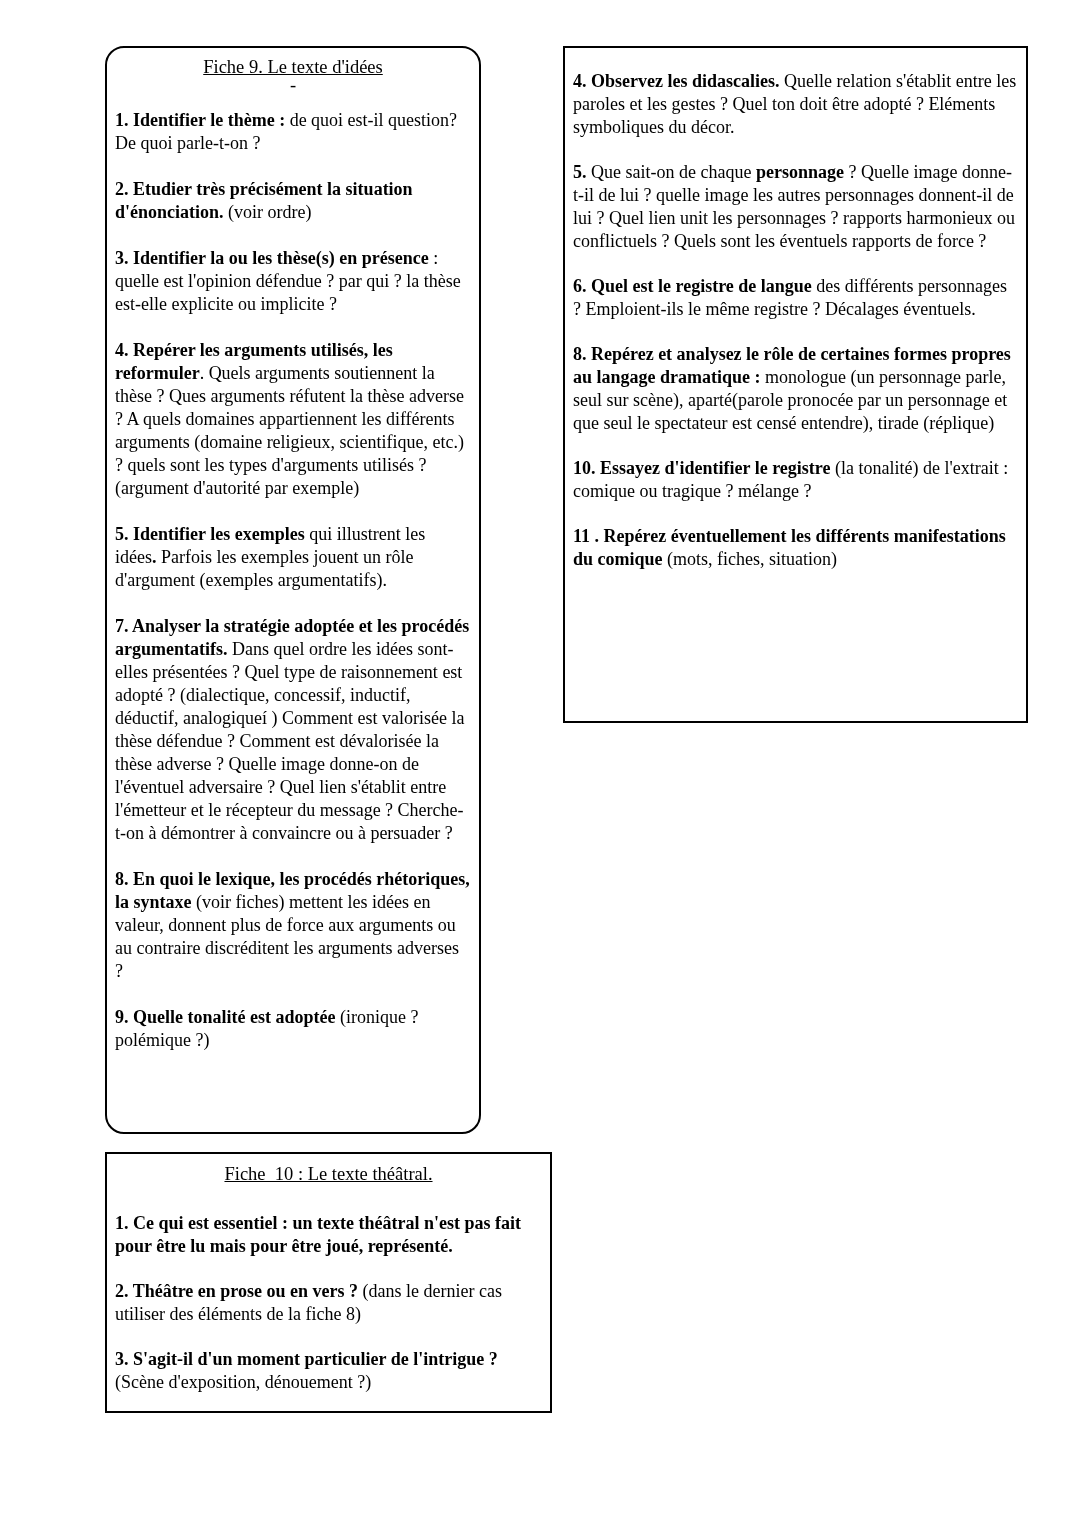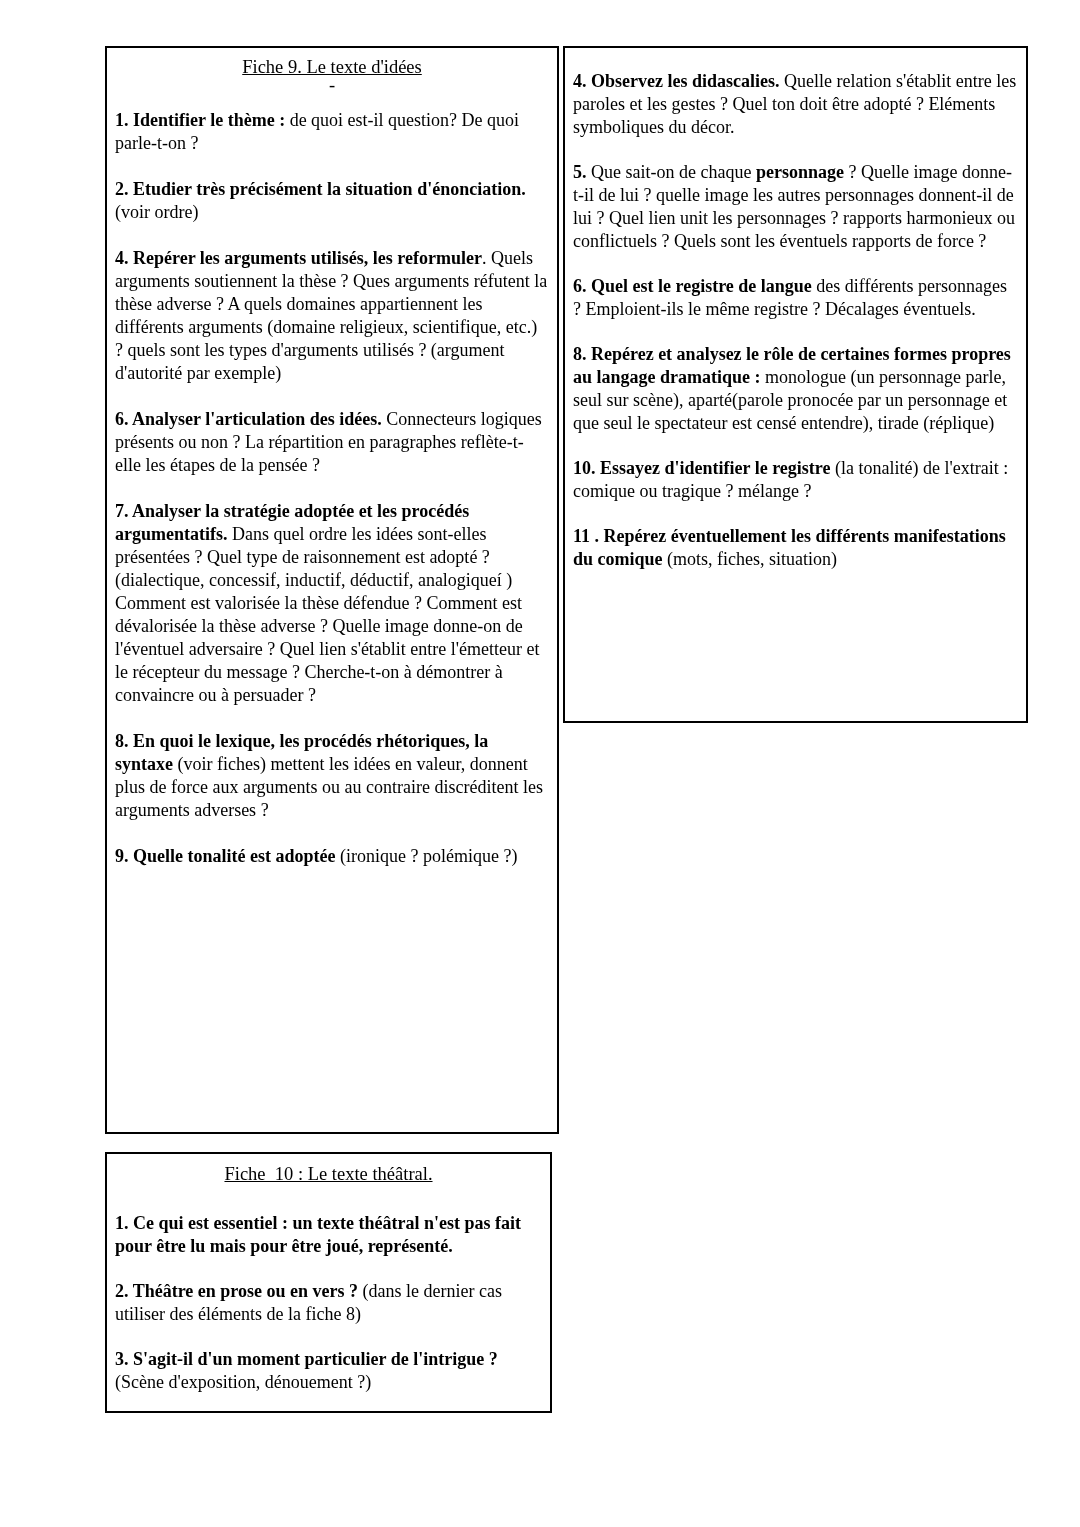--- a/index.html
+++ b/index.html
@@ -27,22 +27,23 @@
     position: absolute;
     border: 2px solid #000000;
     background: #ffffff;
     box-sizing: border-box;
     padding: 6px 8px 8px 8px;
   }
 
   #box-fiche9 {
     left: 105px;
     top: 46px;
-    width: 454px;
+    width: 376px;
     height: 1088px;
+    border-radius: 19px;
   }
 
   #box-fiche10 {
     left: 105px;
     top: 1152px;
     width: 447px;
     height: 261px;
   }
 
   #box-theatre-right {
@@ -116,29 +117,32 @@
     <div class="dash-artifact">-</div>
 
     <p class="entry">
       <b>1.</b><b> Identifier le thème :</b><span> de quoi est-il question? De quoi parle-t-on ?</span>
     </p>
 
     <p class="entry">
       <b>2.</b><b> Etudier très précisément la situation d'énonciation.</b><span> (voir ordre)</span>
     </p>
 
+    <p class="entry">
+      <b>3.</b><b> Identifier la ou les thèse(s) en présence</b><span> : quelle est l'opinion défendue ? par qui ? la thèse est-elle explicite ou implicite ?</span>
+    </p>
 
     <p class="entry">
       <b>4.</b><b> Repérer les arguments utilisés, les reformuler</b><span>. Quels arguments soutiennent la thèse ? Ques arguments réfutent la thèse adverse ? A quels domaines appartiennent les différents arguments (domaine religieux, scientifique, etc.) ? quels sont les types d'arguments utilisés ? (argument d'autorité par exemple)</span>
     </p>
 
+    <p class="entry">
+      <b>5.</b><b> Identifier les exemples</b><span> qui illustrent les idées</span><b>.</b><span> Parfois les exemples jouent un rôle d'argument (exemples argumentatifs).</span>
+    </p>
 
-    <p class="entry">
-      <b>6.</b><b> Analyser l'articulation des idées.</b><span> Connecteurs logiques présents ou non ? La répartition en paragraphes reflète-t-elle les étapes de la pensée ?</span>
-    </p>
 
     <p class="entry">
       <b>7.</b><b> Analyser la stratégie adoptée et les procédés argumentatifs.</b><span> Dans quel ordre les idées sont-elles présentées ? Quel type de raisonnement est adopté ? (dialectique, concessif, inductif, déductif, analogiqueí  ) Comment est valorisée la thèse défendue ? Comment est dévalorisée la thèse adverse ? Quelle image donne-on de l'éventuel adversaire ? Quel lien s'établit entre l'émetteur et le récepteur du message ? Cherche-t-on à démontrer à convaincre ou à persuader ?</span>
     </p>
 
     <p class="entry">
       <b>8.</b><b> En quoi le lexique, les procédés rhétoriques, la syntaxe</b><span> (voir fiches) mettent les idées en valeur, donnent plus de force aux arguments ou au contraire discréditent les arguments adverses ?</span>
     </p>
 
     <p class="entry tight">

